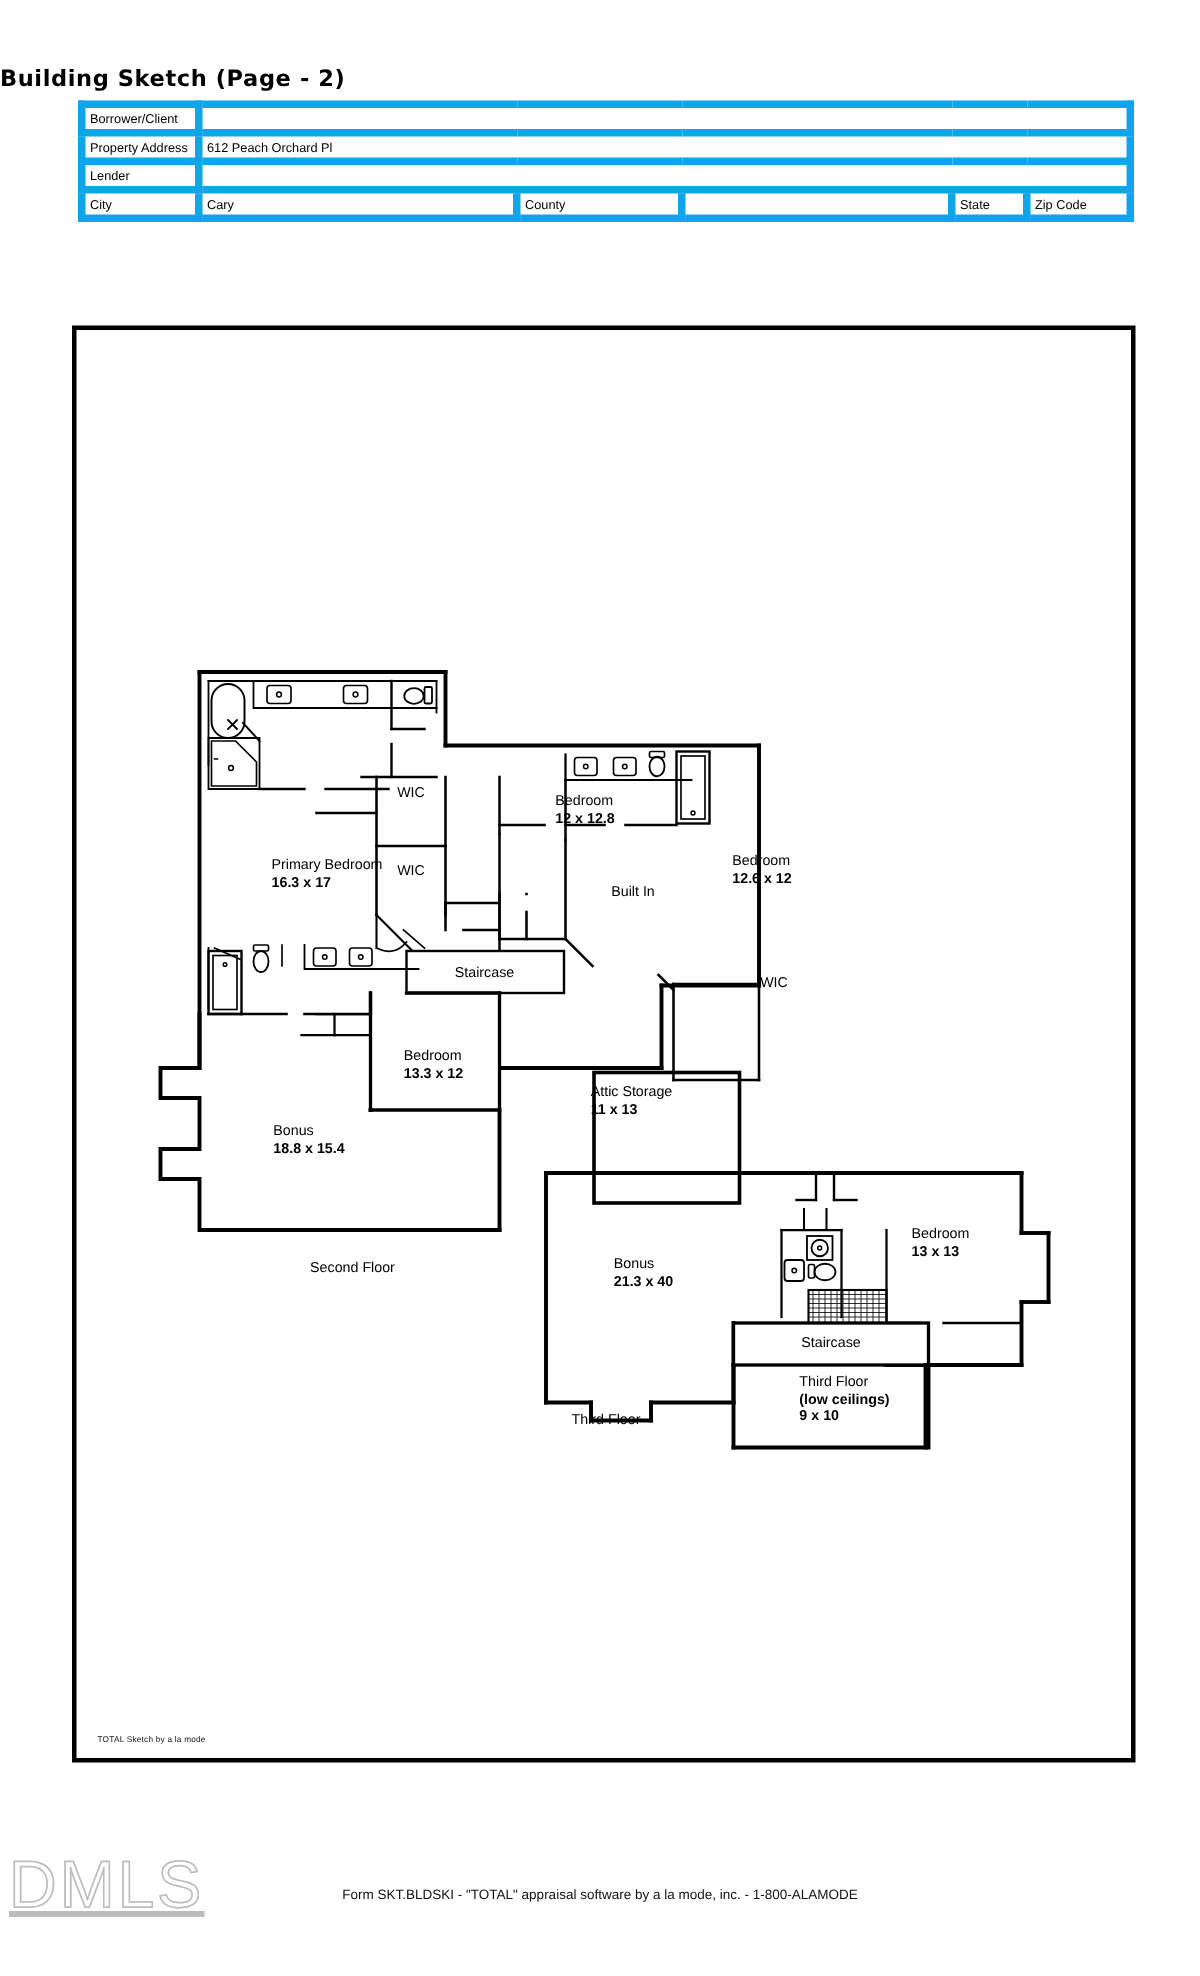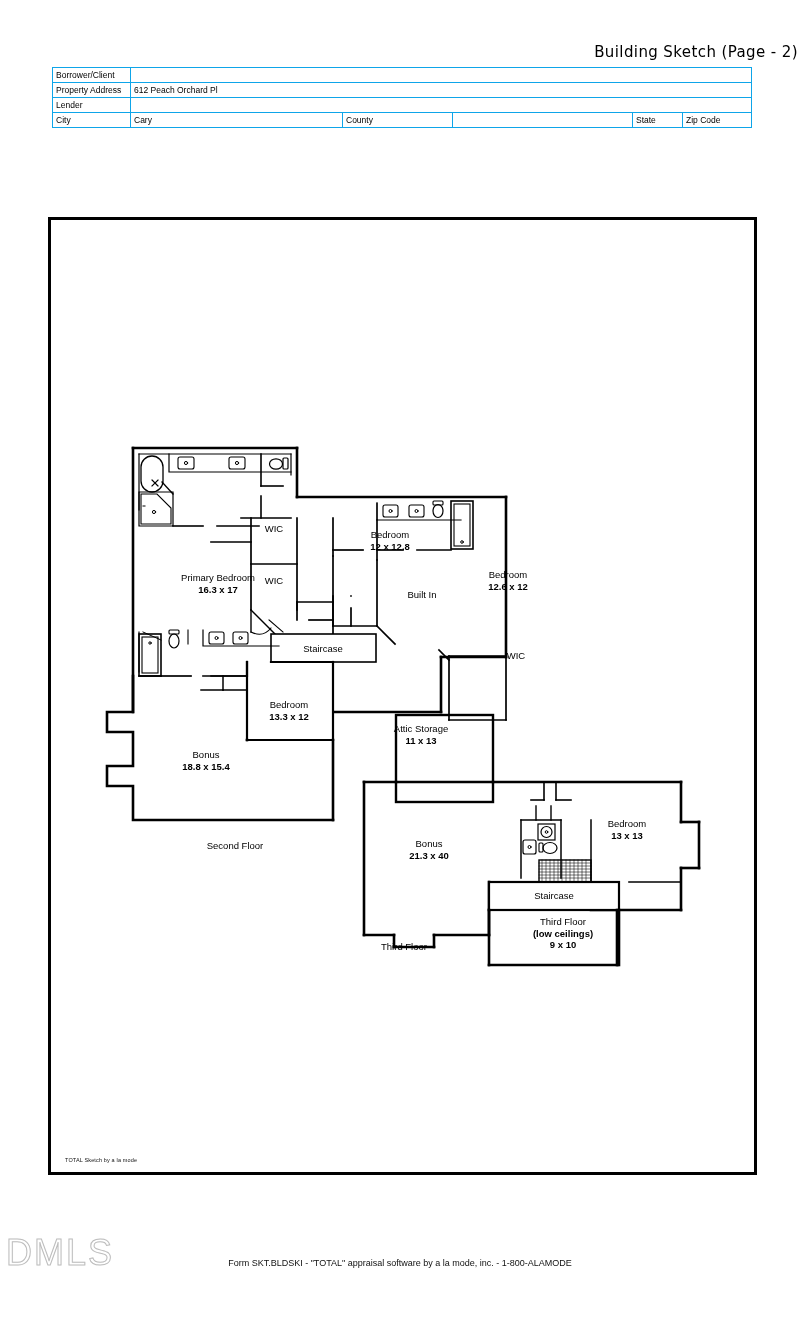--- a/index.html
+++ b/index.html
@@ -15,38 +15,38 @@
     color: #000000;
     overflow: hidden;
   }
 
   
   .page-title {
     position: absolute;
     left: 0;
     top: 43px;
     width: 798px;
-    text-align: right;
+    text-align: left;
     font-size: 15px;
-    font-weight: normal;
+    font-weight: bold;
     letter-spacing: 0.4px;
     font-family: "DejaVu Sans", sans-serif;
   }
 
   
   .info-table {
     position: absolute;
     left: 52px;
     top: 67px;
     width: 699px;
     border-collapse: collapse;
     table-layout: fixed;
   }
   .info-table td {
-    border: 1px solid #0ea5e9;
+    border: 5px solid #0ea5e9;
     height: 14px;
     padding: 0 0 0 3px;
     vertical-align: middle;
     font-size: 8.5px;
     font-family: "Liberation Sans", sans-serif;
     line-height: 1;
   }
   .lbl { color: #000; white-space: nowrap; }
   .val {
     font-size: 10.5px;
@@ -82,21 +82,20 @@
     position: absolute;
     left: 0;
     top: 0;
     width: 709px;
     height: 958px;
   }
 
   
   .rlabel {
     position: absolute;
-    text-align: center;
     font-size: 9.5px;
     line-height: 11.5px;
     font-family: "Liberation Sans", sans-serif;
     color: #000;
     white-space: nowrap;
     transform: translate(-50%, -50%);
     pointer-events: none;
   }
   .rlabel .dim { display: block; font-weight: bold; }
 
@@ -110,28 +109,29 @@
     width: 800px;
     text-align: center;
     font-size: 9px;
     color: #111;
     font-family: "Liberation Sans", sans-serif;
   }
   .watermark {
     position: absolute;
     left: 6px;
     top: 1232px;
-    font-size: 36px;
+    font-size: 44px;
     letter-spacing: 2px;
     font-family: "Liberation Sans", sans-serif;
     color: #ffffff;
     -webkit-text-stroke: 1px #bdbdbd;
     text-shadow: 0 0 1px #d8d8d8;
     font-weight: 300;
     user-select: none;
+    text-decoration: underline;
   }
 </style>
 </head>
 <body>
 
 <div class="page-title">Building Sketch (Page - 2)</div>
 
 <table class="info-table">
   <colgroup>
     <col style="width:78px">

